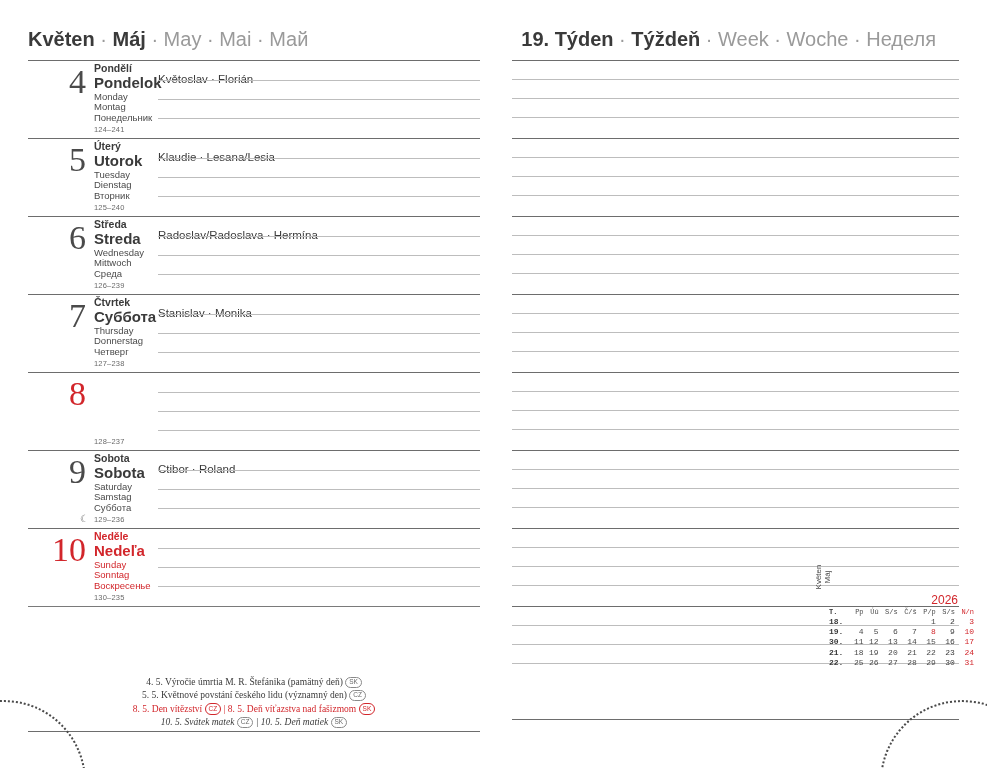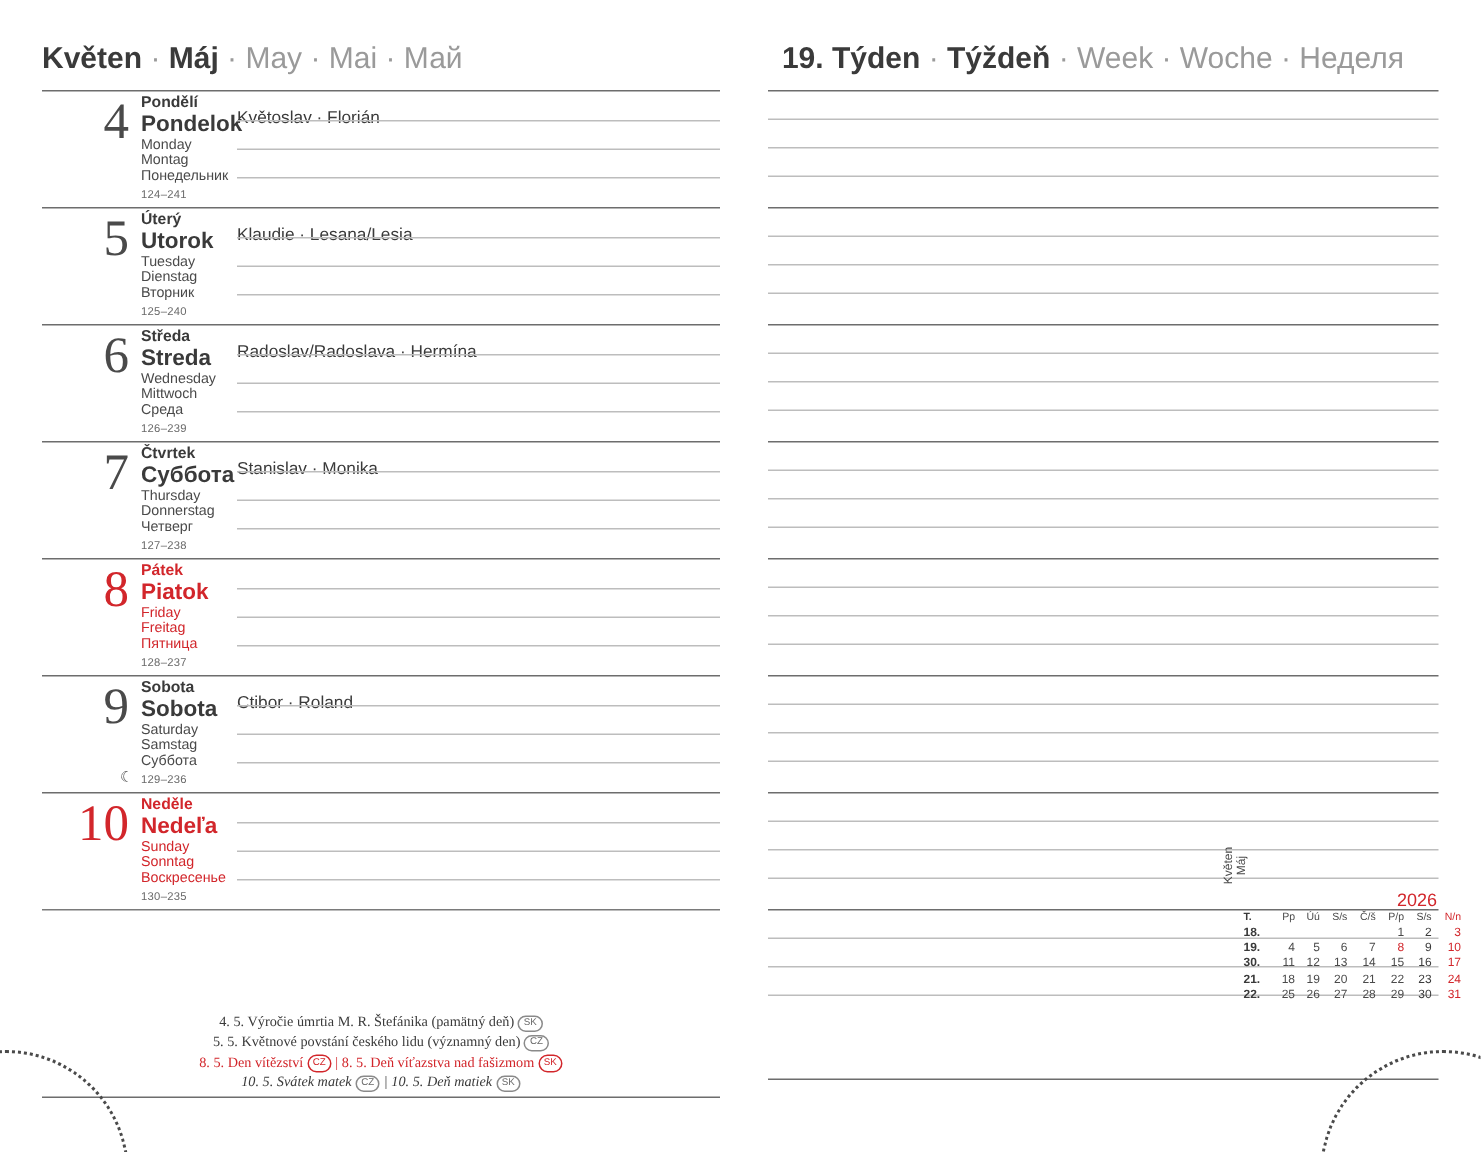--- a/index.html
+++ b/index.html
@@ -164,21 +164,21 @@
     font-size: 12px;
     color: #d2262b;
     font-weight: normal;
     margin-bottom: 1px;
     padding-right: 1px;
   }
   .mini table {
     border-collapse: collapse;
     width: 147px;
     font-size: 8px;
-    font-family: Liberation Sans, sans-serif;
+    font-family: Liberation Mono, monospace;
   }
   .mini td, .mini th {
     padding: 0px 1px;
     text-align: right;
     font-weight: normal;
     line-height: 1.28;
     color: #4a4a4a;
   }
   .mini th { font-size: 7px; color:#4a4a4a; }
   .mini .wk { font-weight: bold; text-align: left; color:#3a3a3a; }
@@ -342,27 +342,20 @@
       <div class="svatek">Stanislav · Monika</div>
       <div class="lines">
         <div class="ln" style="top:19px"></div>
         <div class="ln" style="top:38px"></div>
         <div class="ln" style="top:57px"></div>
       </div>
     </div>
 
     <div class="day red">
       <div class="daynum">8</div>
-      <div class="names">
-        <div class="nm-cz">Pátek</div>
-        <div class="nm-sk">Piatok</div>
-        <div class="nm-en">Friday</div>
-        <div class="nm-de">Freitag</div>
-        <div class="nm-ru">Пятница</div>
-      </div>
       <div class="daycode">128–237</div>
       <div class="lines">
         <div class="ln" style="top:19px"></div>
         <div class="ln" style="top:38px"></div>
         <div class="ln" style="top:57px"></div>
       </div>
     </div>
 
     <div class="day">
       <div class="daynum">9</div>

